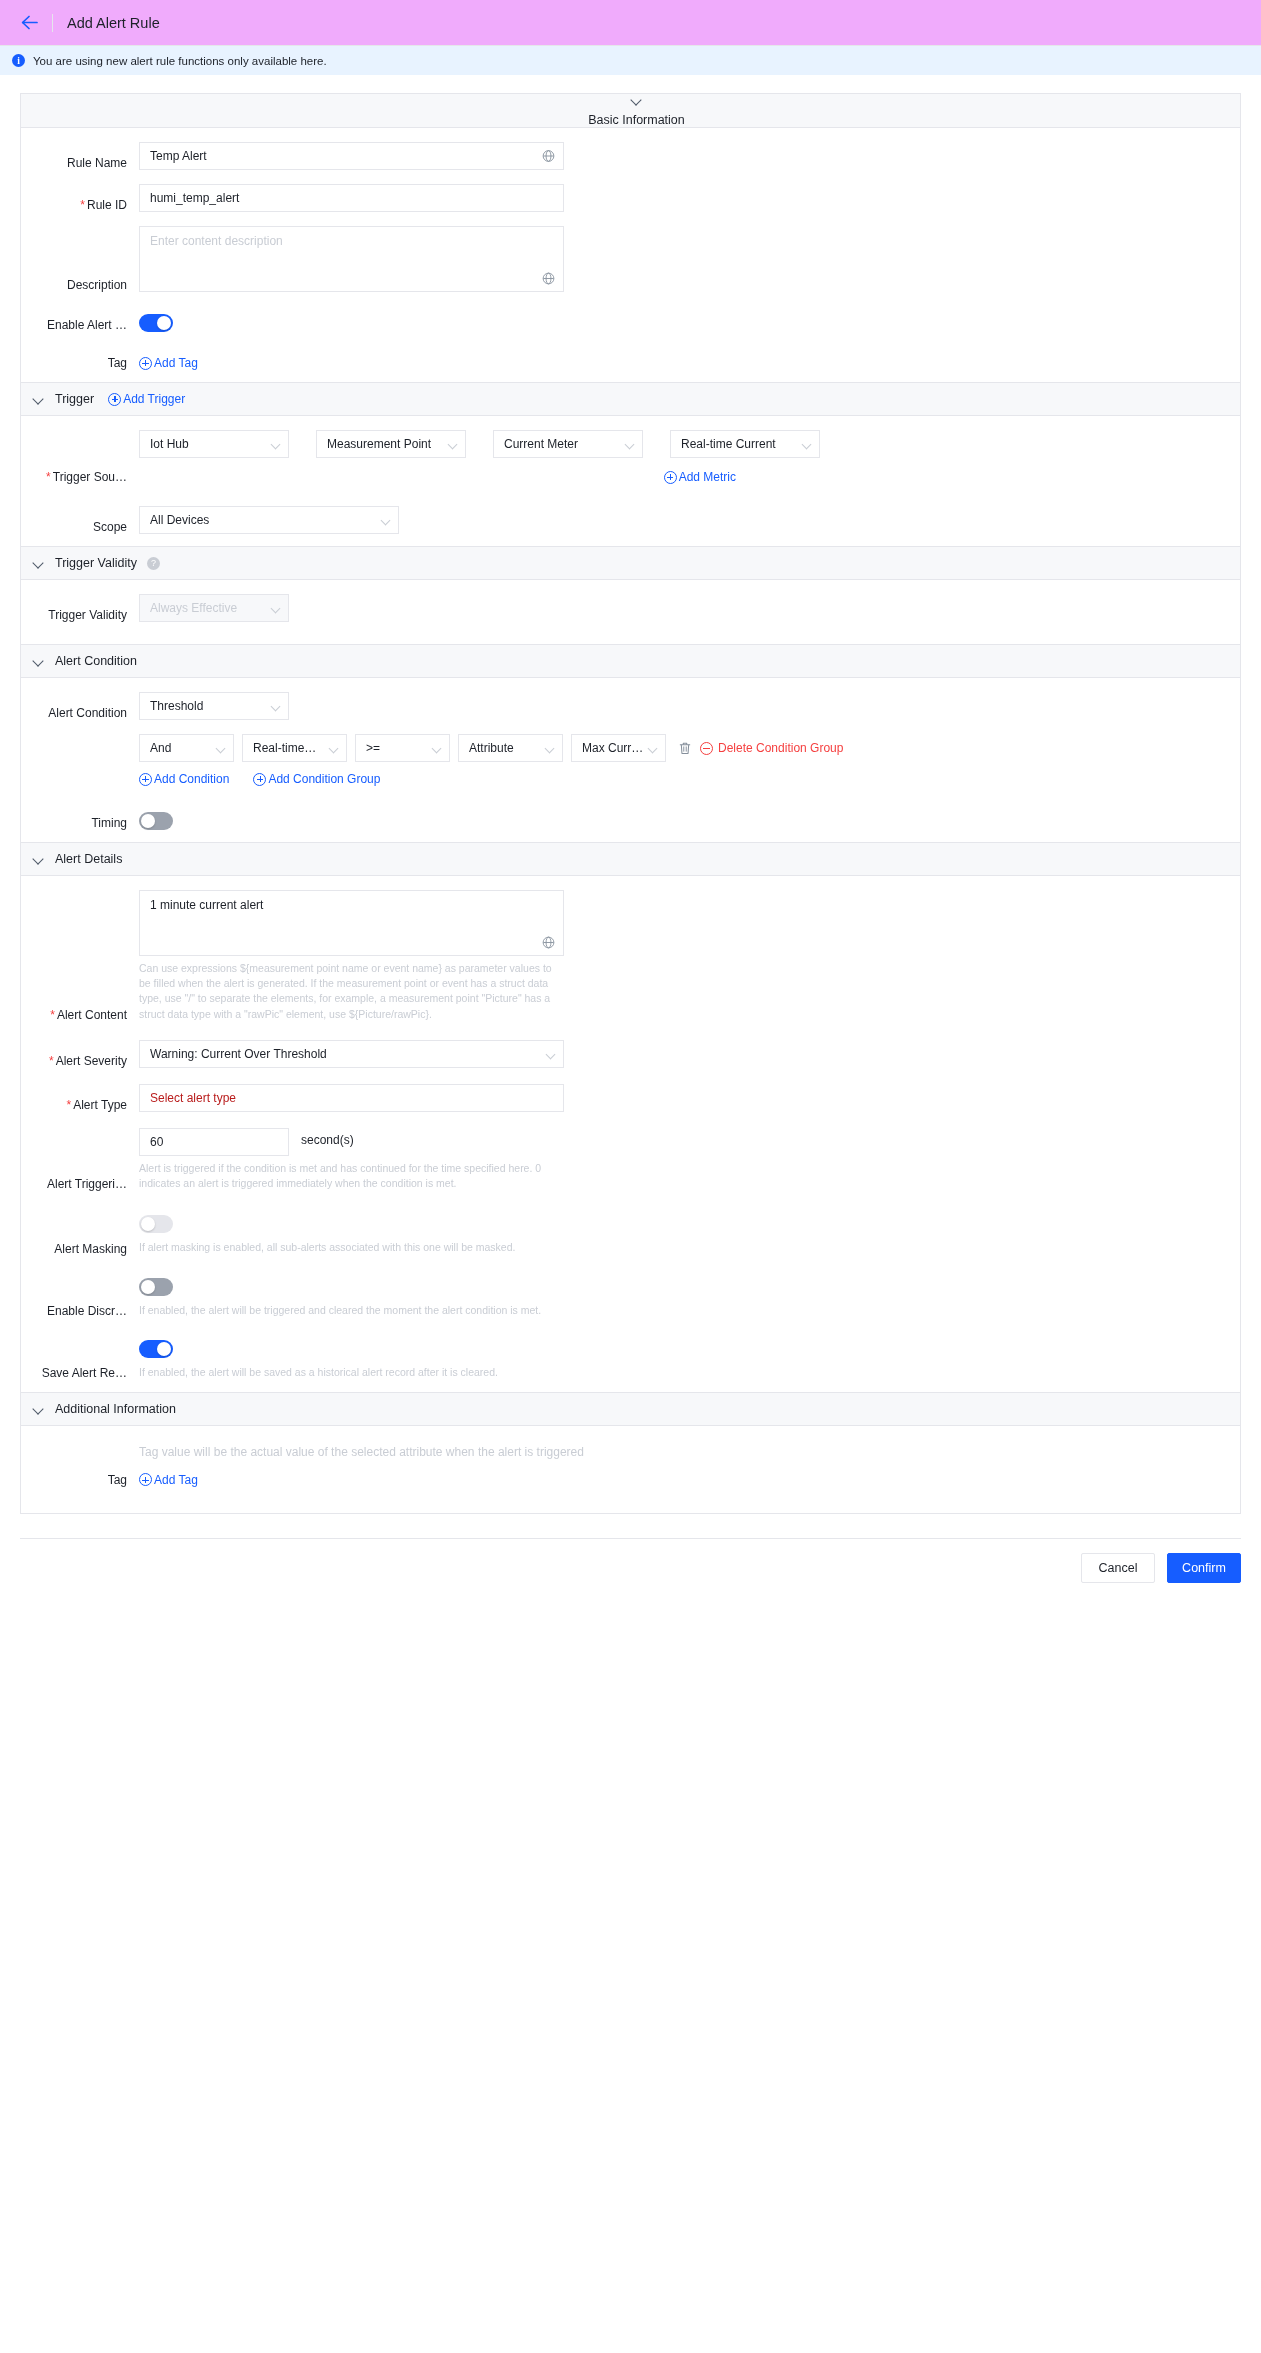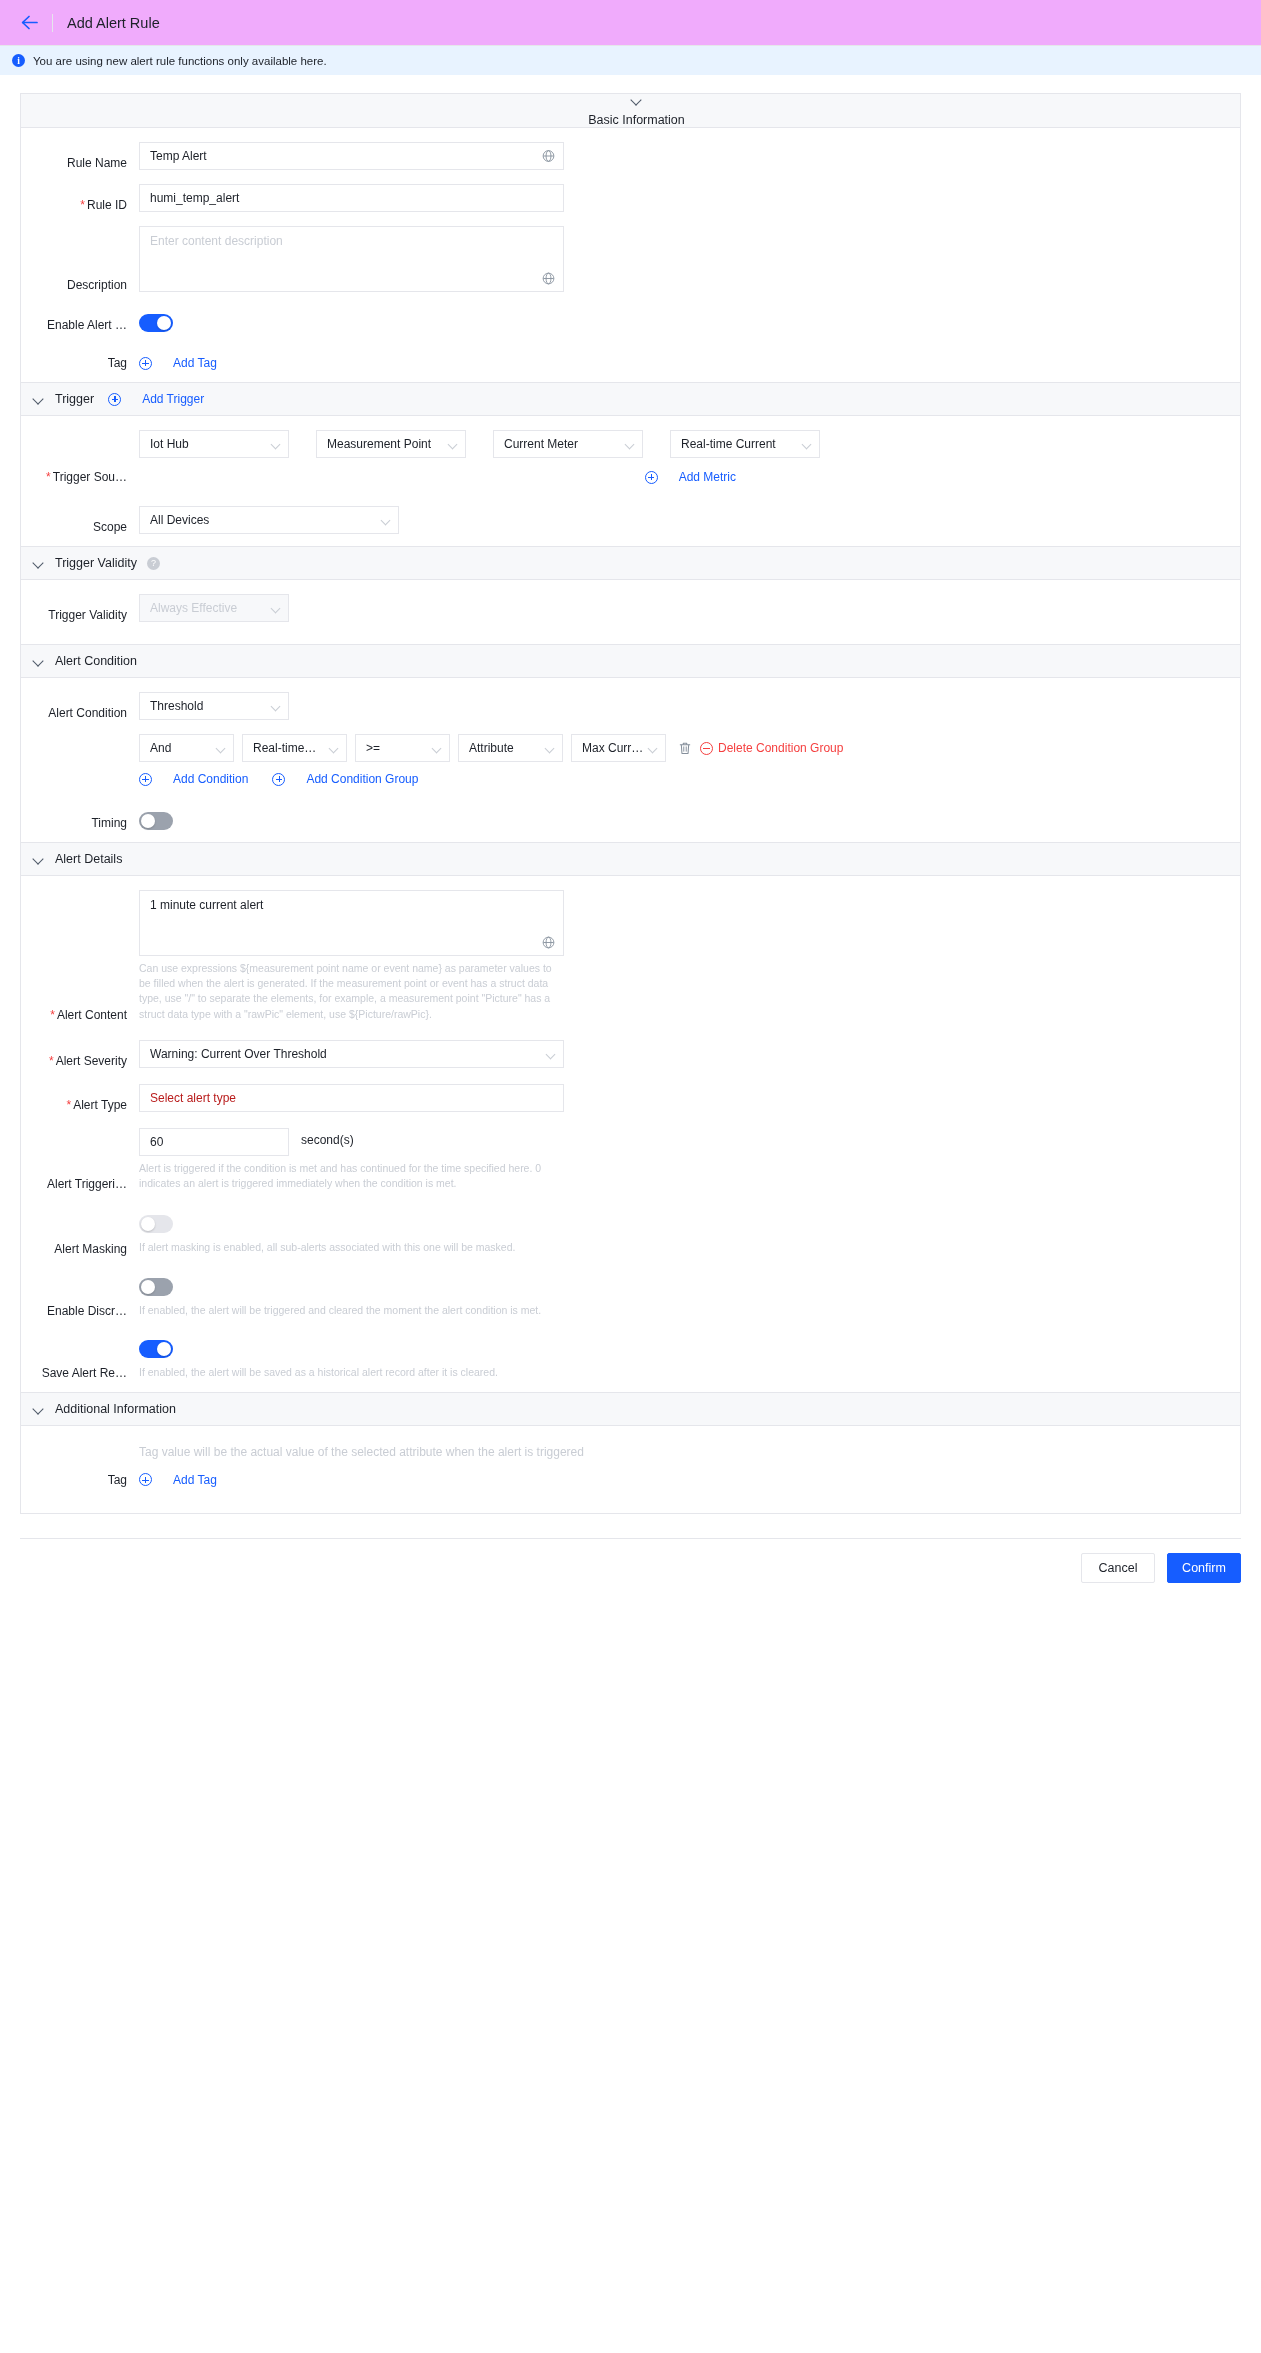--- a/index.html
+++ b/index.html
@@ -83,21 +83,21 @@
     transform: rotate(45deg);
   }
   .section-title { font-size: 12.5px; color: #1d2129; }
   .help-badge {
     width: 13px; height: 13px; border-radius: 50%;
     background: #c9cdd4; color: #fff; font-size: 9px;
     display: flex; align-items: center; justify-content: center;
     cursor: pointer;
   }
   .linkbtn {
-    display: inline-flex; align-items: center; gap: 21px;
+    display: inline-flex; align-items: center; gap: 2px;
     color: #165dff; font-size: 12px; cursor: pointer;
   }
   .plus-circle {
     width: 13px; height: 13px; border-radius: 50%;
     border: 1.2px solid #165dff; position: relative; flex: none;
   }
   .plus-circle::before, .plus-circle::after {
     content:""; position: absolute; background: #165dff;
   }
   .plus-circle::before { left: 2.4px; top: 5.2px; width: 6.2px; height: 1.2px; }

